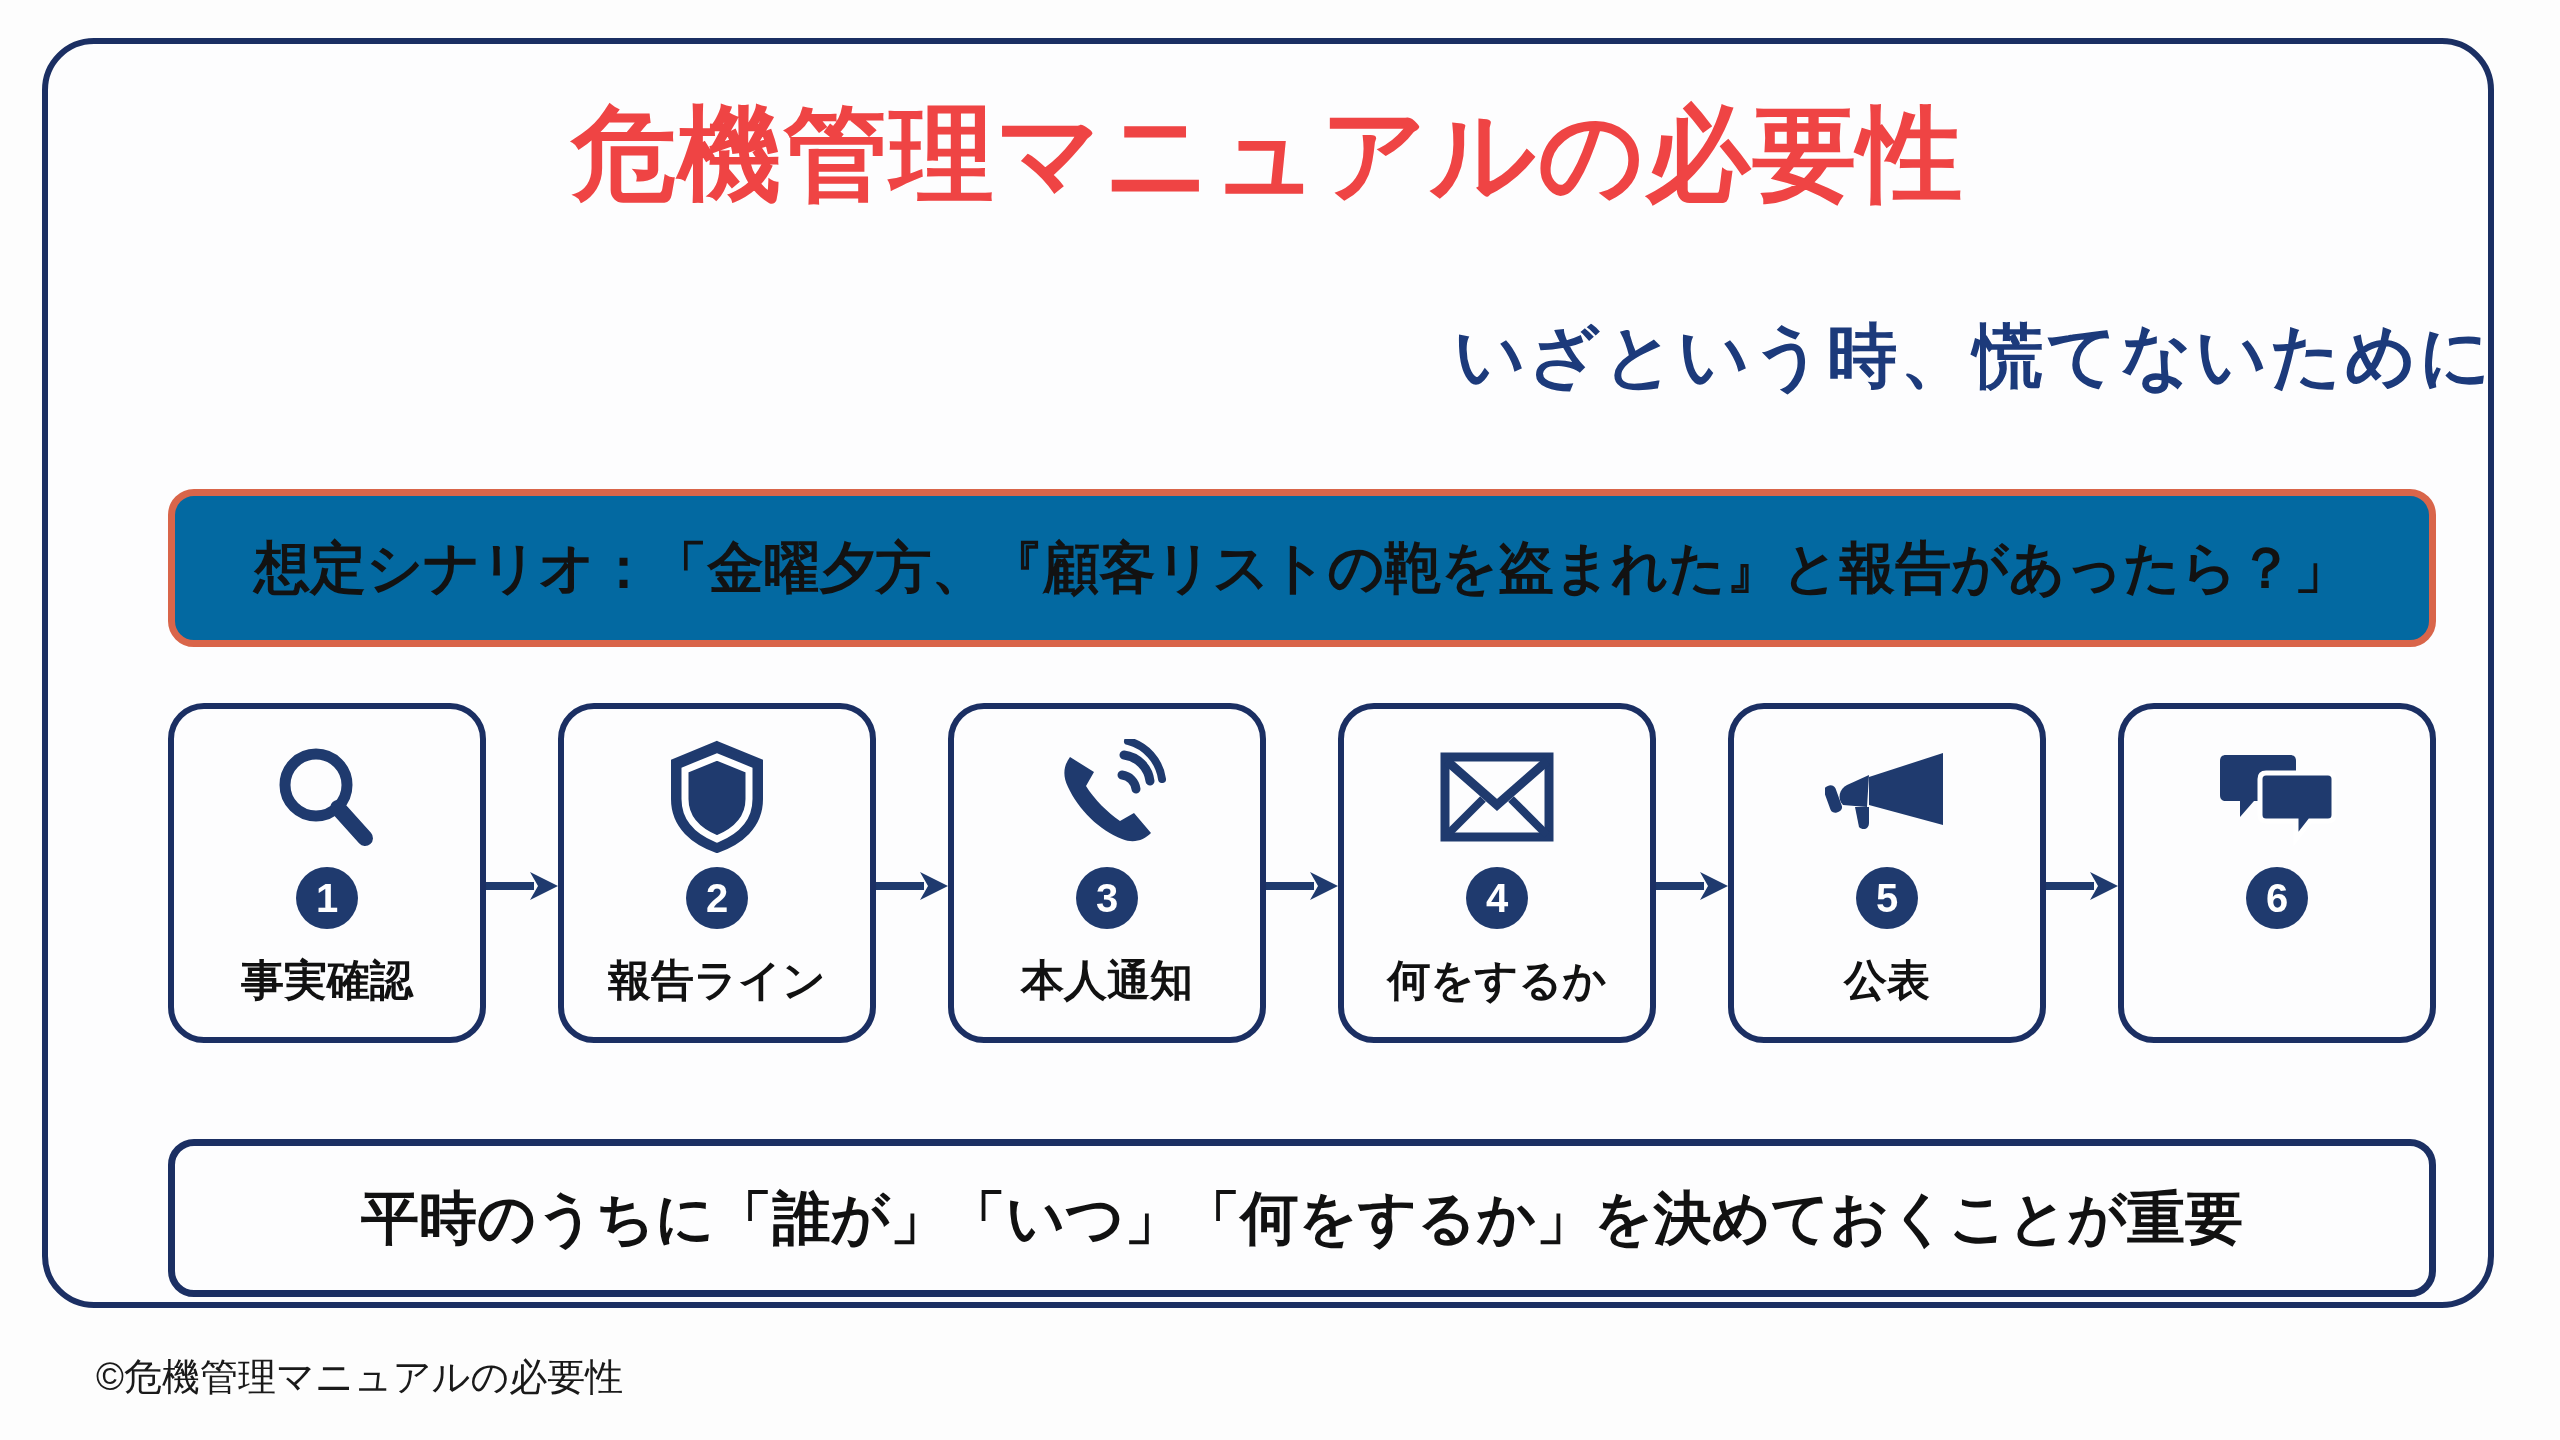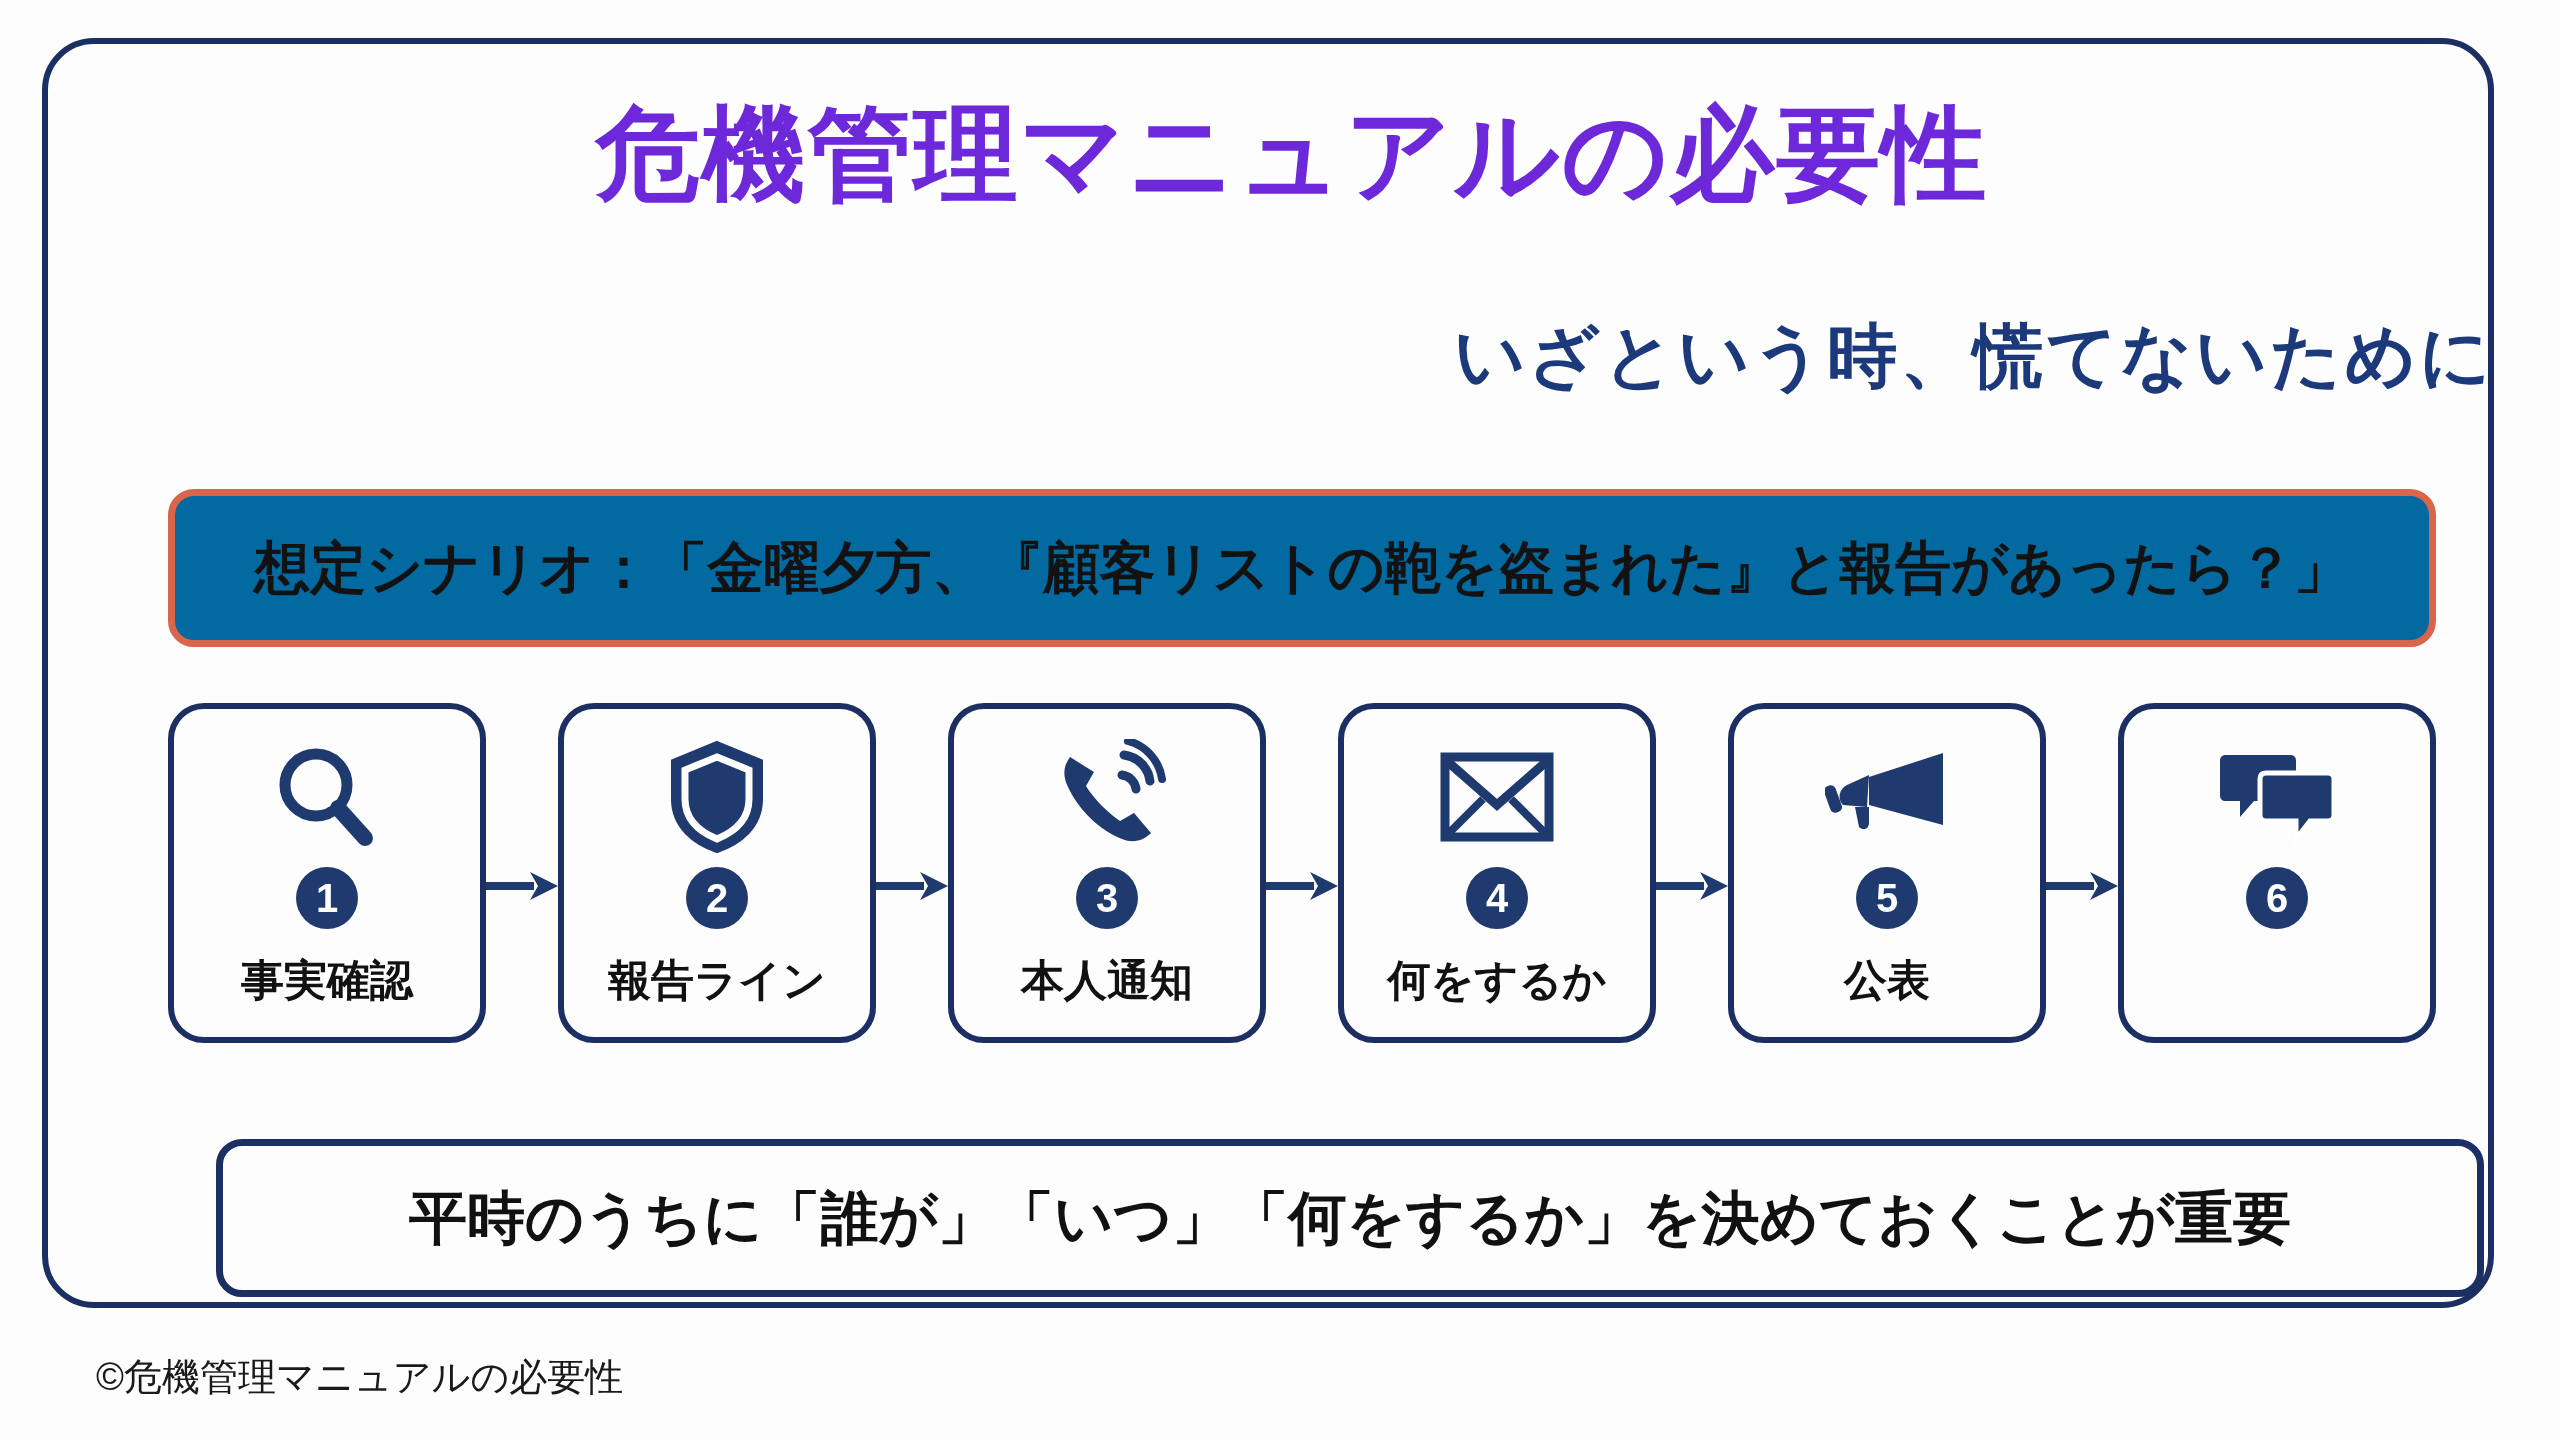--- a/index.html
+++ b/index.html
@@ -39,24 +39,23 @@
   
   .title {
     position: absolute;
     left: 42px;
     top: 96px;
     width: 2452px;
     text-align: center;
     font-size: 104px;
     font-weight: 700;
     letter-spacing: 2px;
-    color: #6d28d9;
+    color: #ef4444;
     line-height: 1.12;
     white-space: nowrap;
-    padding-left: 24px;
   }
   .subtitle {
     position: absolute;
     left: 42px;
     top: 318px;
     width: 2452px;
     text-align: right;
     font-size: 70px;
     font-weight: 700;
     letter-spacing: 3px;
@@ -159,21 +158,20 @@
     top: 1139px;
     width: 2268px;
     height: 158px;
     border: 7px solid #1b2f63;
     border-radius: 26px;
     background: #fdfdfe;
     box-sizing: border-box;
     display: flex;
     align-items: center;
     justify-content: center;
-    margin-left: 48px;
   }
   .conclusion-text {
     font-size: 58px;
     font-weight: 700;
     color: #111111;
     white-space: nowrap;
     line-height: 1;
   }
 
   

